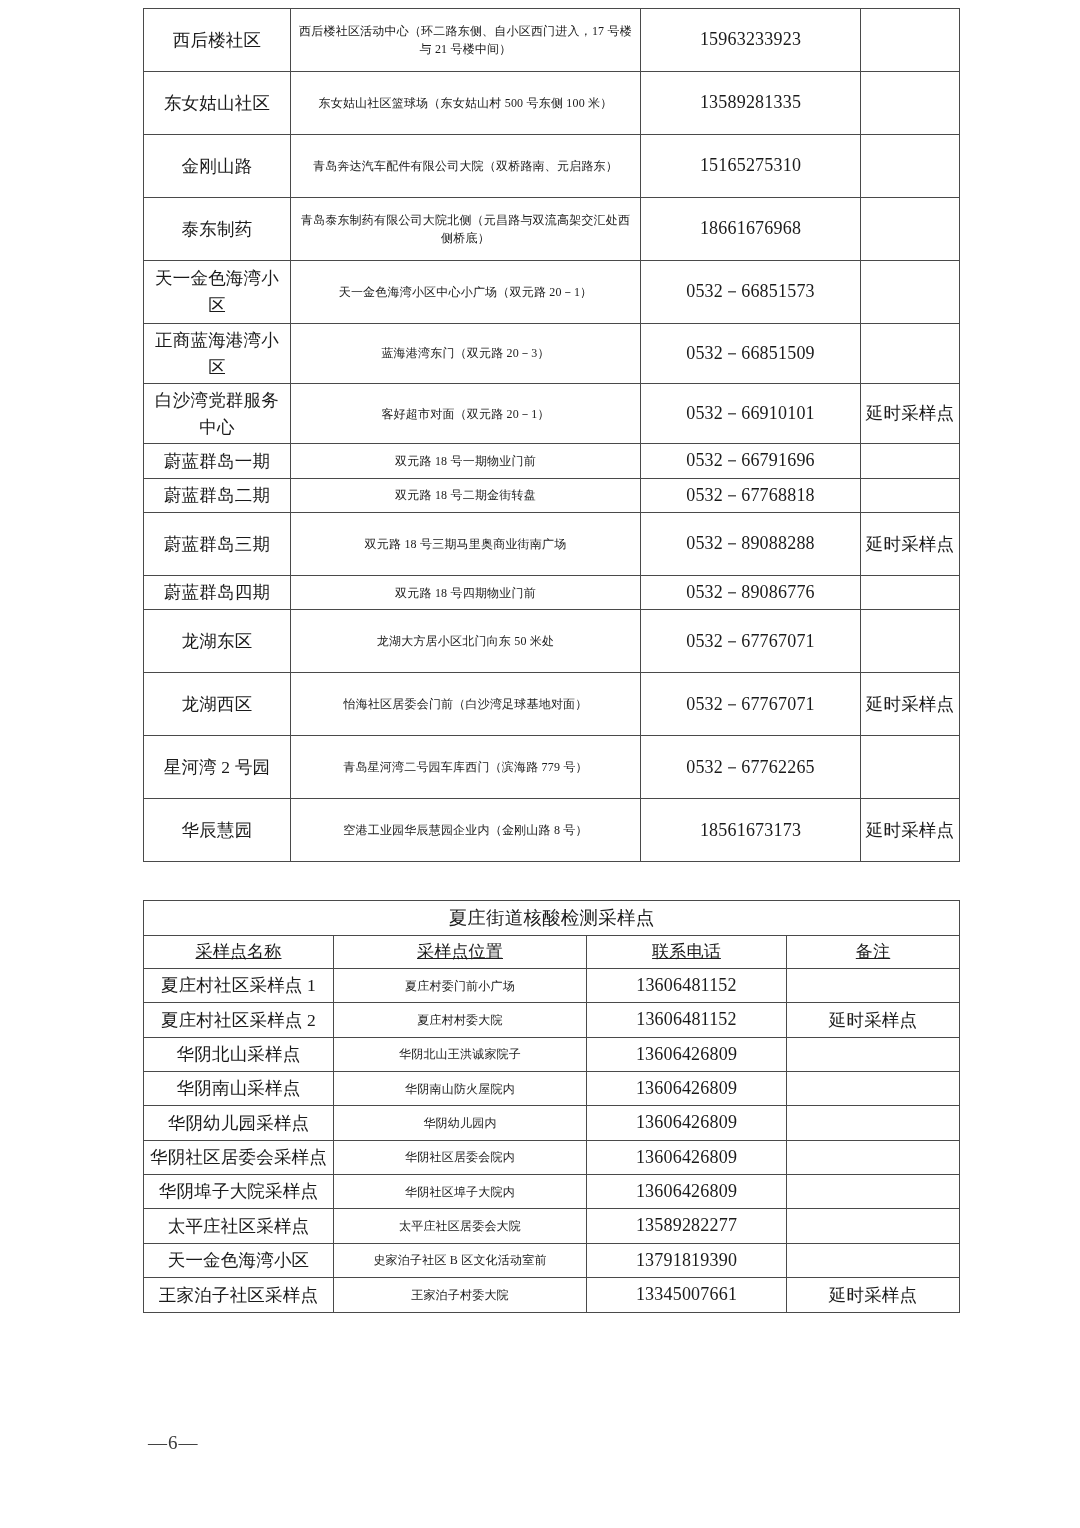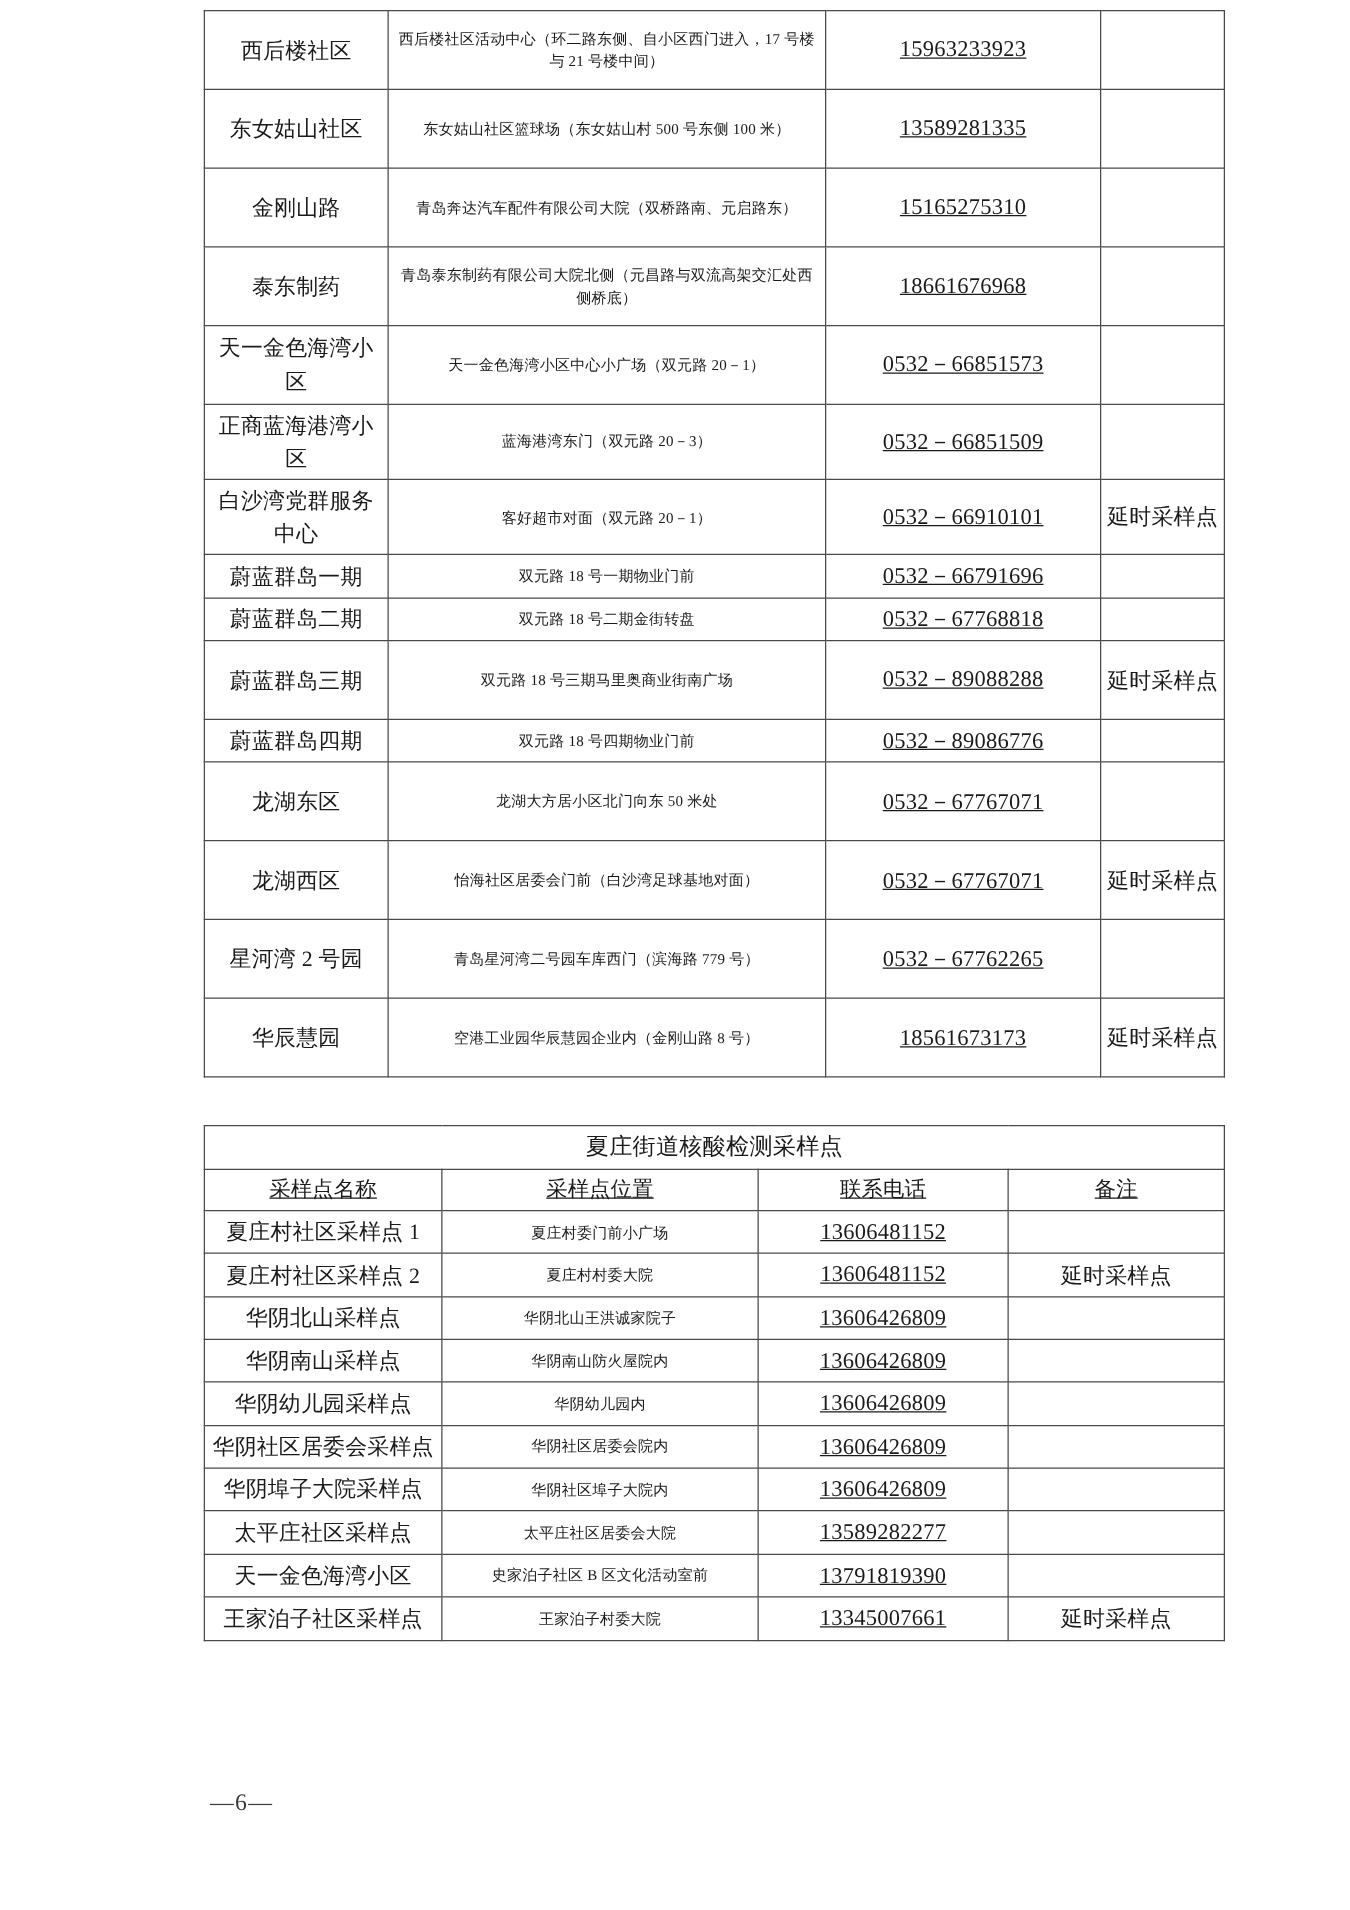--- a/index.html
+++ b/index.html
@@ -16,21 +16,20 @@
     position: relative;
     overflow: hidden;
   }
 
   .page {
     position: absolute;
     left: 0;
     top: 0;
     width: 924px;
     height: 1528px;
-    margin-left: 20px;
   }
 
   
   .doc-table {
     position: absolute;
     left: 143px;
     width: 816px;
     border-collapse: collapse;
     table-layout: fixed;
     font-size: 17.5px;
@@ -56,21 +55,21 @@
   #table-upper col.c4 { width: 99px; }
 
   
   #table-lower col.c1 { width: 190px; }
   #table-lower col.c2 { width: 253px; }
   #table-lower col.c3 { width: 200px; }
   #table-lower col.c4 { width: 173px; }
 
   .cell-name   { font-size: 17.5px; }
   .cell-loc    { font-size: 12px; }
-  .cell-phone  { font-size: 18px; font-family: "Liberation Serif", serif; text-decoration: underline; }
+  .cell-phone  { font-size: 18px; font-family: "Liberation Serif", serif; }
   .cell-note   { font-size: 17.5px; }
 
   .section-title {
     font-weight: bold;
     font-size: 18.5px;
     letter-spacing: 1px;
     padding: 5px 4px;
   }
   .col-head {
     font-weight: bold;

